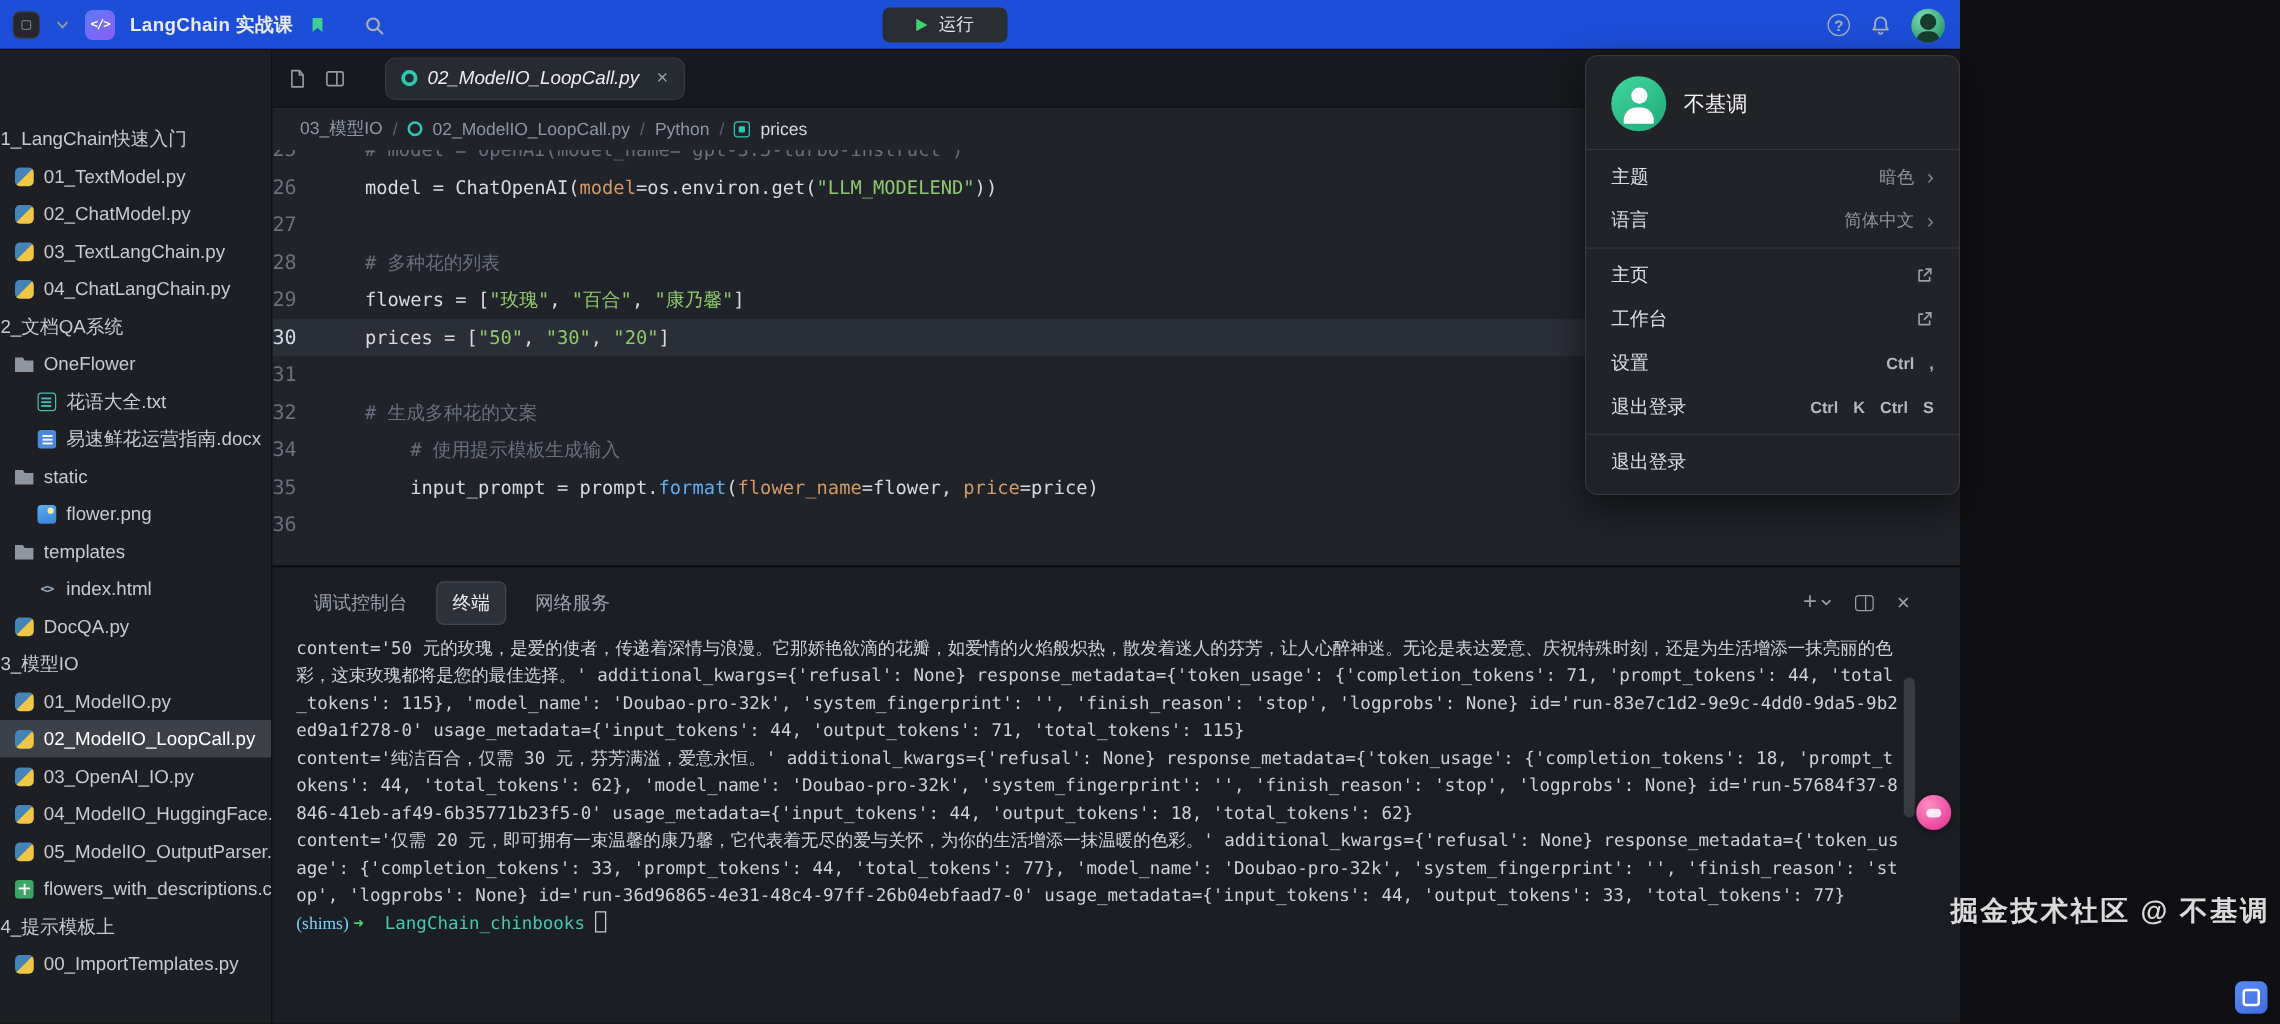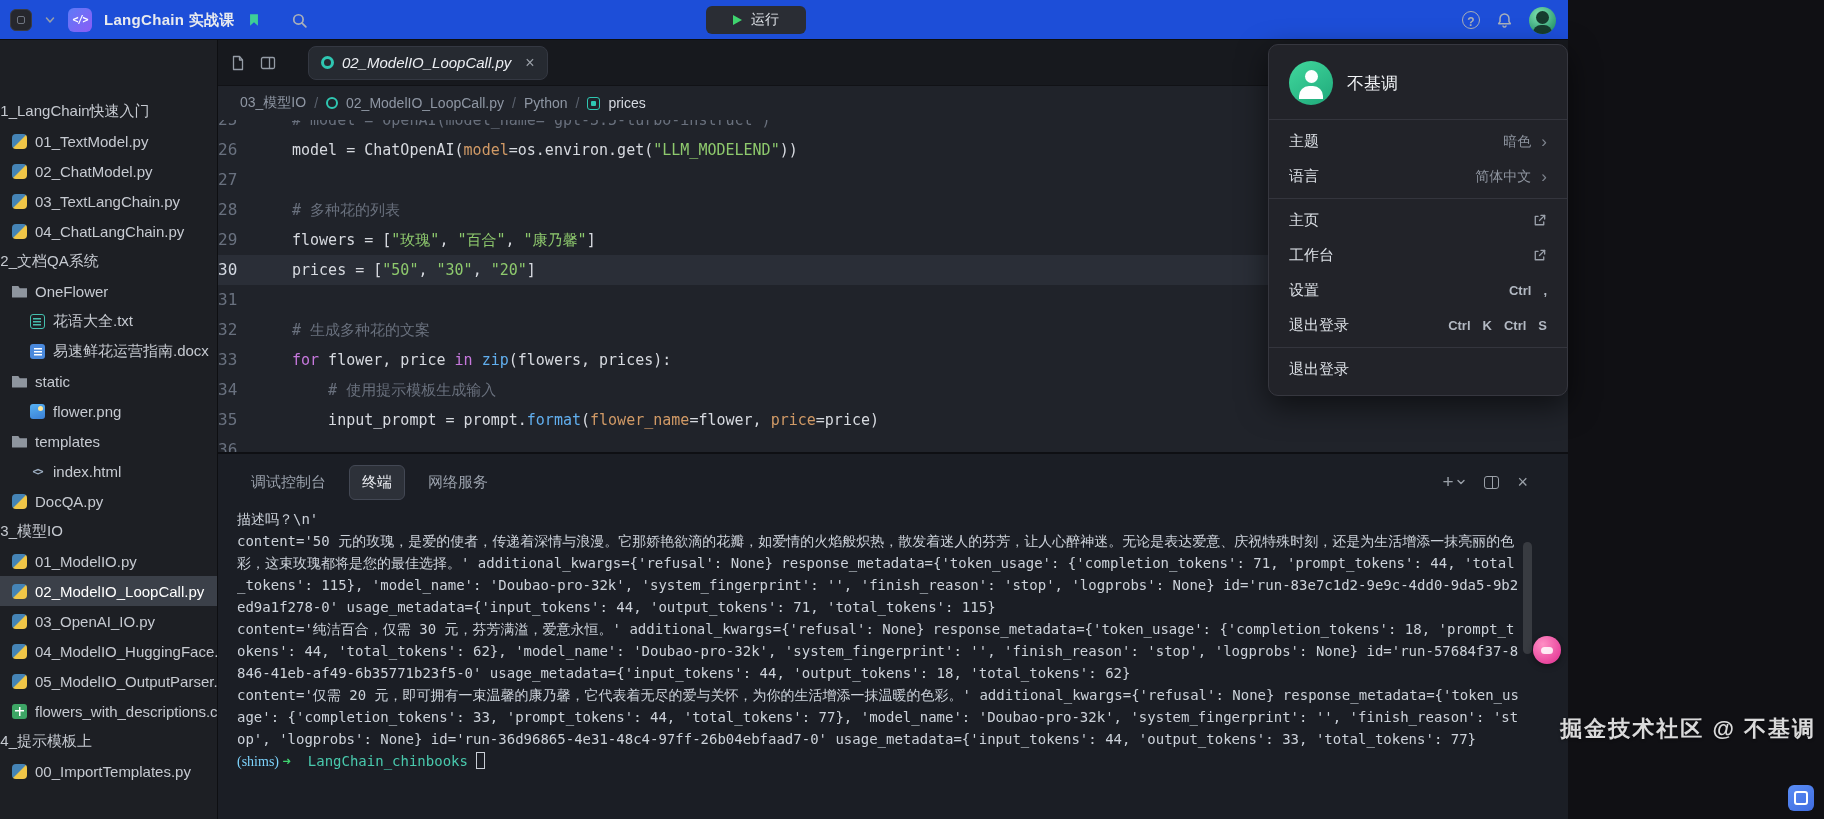--- a/index.html
+++ b/index.html
@@ -309,24 +309,20 @@
         </div>
         <div class="code-line">
           <span class="ln">31</span>
           <span class="lt"></span>
         </div>
         <div class="code-line">
           <span class="ln">32</span>
           <span class="lt"><span class="tok-com"># 生成多种花的文案</span></span>
         </div>
         <div class="code-line">
-          <span class="ln">33</span>
-          <span class="lt"><span class="tok-kw">for</span><span class="tok-pl"> flower, price </span><span class="tok-kw">in</span><span class="tok-pl"> </span><span class="tok-fn">zip</span><span class="tok-pl">(flowers, prices):</span></span>
-        </div>
-        <div class="code-line">
           <span class="ln">34</span>
           <span class="lt"><span class="tok-com">    # 使用提示模板生成输入</span></span>
         </div>
         <div class="code-line">
           <span class="ln">35</span>
           <span class="lt"><span class="tok-pl">    input_prompt </span><span class="tok-pl">= </span><span class="tok-pl">prompt.</span><span class="tok-fn">format</span><span class="tok-pl">(</span><span class="tok-par">flower_name</span><span class="tok-pl">=</span><span class="tok-pl">flower, </span><span class="tok-par">price</span><span class="tok-pl">=</span><span class="tok-pl">price)</span></span>
         </div>
         <div class="code-line">
           <span class="ln">36</span>
           <span class="lt"></span>
@@ -347,21 +343,20 @@
           <svg width="10" height="10" viewBox="0 0 10 10">
             <polyline points="2,3.5 5,6.5 8,3.5" fill="none" stroke="#9aa0a8" stroke-width="1.4" stroke-linecap="round" stroke-linejoin="round"></polyline>
           </svg>
         </span>
       <span class="ta-split"></span>
       <span class="ta-close"></span>
     </div>
   </div>
   <div class="term-body">
     <div id="term-output">
-        <div class="term-line">描述吗？\n'</div>
         <div class="term-line">content='50 元的玫瑰，是爱的使者，传递着深情与浪漫。它那娇艳欲滴的花瓣，如爱情的火焰般炽热，散发着迷人的芬芳，让人心醉神迷。无论是表达爱意、庆祝特殊时刻，还是为生活增添一抹亮丽的色彩，这束玫瑰都将是您的最佳选择。' additional_kwargs={'refusal': None} response_metadata={'token_usage': {'completion_tokens': 71, 'prompt_tokens': 44, 'total_tokens': 115}, 'model_name': 'Doubao-pro-32k', 'system_fingerprint': '', 'finish_reason': 'stop', 'logprobs': None} id='run-83e7c1d2-9e9c-4dd0-9da5-9b2ed9a1f278-0' usage_metadata={'input_tokens': 44, 'output_tokens': 71, 'total_tokens': 115}</div>
         <div class="term-line">content='纯洁百合，仅需 30 元，芬芳满溢，爱意永恒。' additional_kwargs={'refusal': None} response_metadata={'token_usage': {'completion_tokens': 18, 'prompt_tokens': 44, 'total_tokens': 62}, 'model_name': 'Doubao-pro-32k', 'system_fingerprint': '', 'finish_reason': 'stop', 'logprobs': None} id='run-57684f37-8846-41eb-af49-6b35771b23f5-0' usage_metadata={'input_tokens': 44, 'output_tokens': 18, 'total_tokens': 62}</div>
         <div class="term-line">content='仅需 20 元，即可拥有一束温馨的康乃馨，它代表着无尽的爱与关怀，为你的生活增添一抹温暖的色彩。' additional_kwargs={'refusal': None} response_metadata={'token_usage': {'completion_tokens': 33, 'prompt_tokens': 44, 'total_tokens': 77}, 'model_name': 'Doubao-pro-32k', 'system_fingerprint': '', 'finish_reason': 'stop', 'logprobs': None} id='run-36d96865-4e31-48c4-97ff-26b04ebfaad7-0' usage_metadata={'input_tokens': 44, 'output_tokens': 33, 'total_tokens': 77}</div>
         <div class="term-line prompt"><span class="p-venv">(shims) </span><span class="p-arrow">➜  </span><span class="p-cwd">LangChain_chinbooks </span><span class="p-cursor"></span></div>
       </div>
   </div>
   <div class="term-scrollbar"></div>
 </div>
 
 <div id="rightzone"></div>

